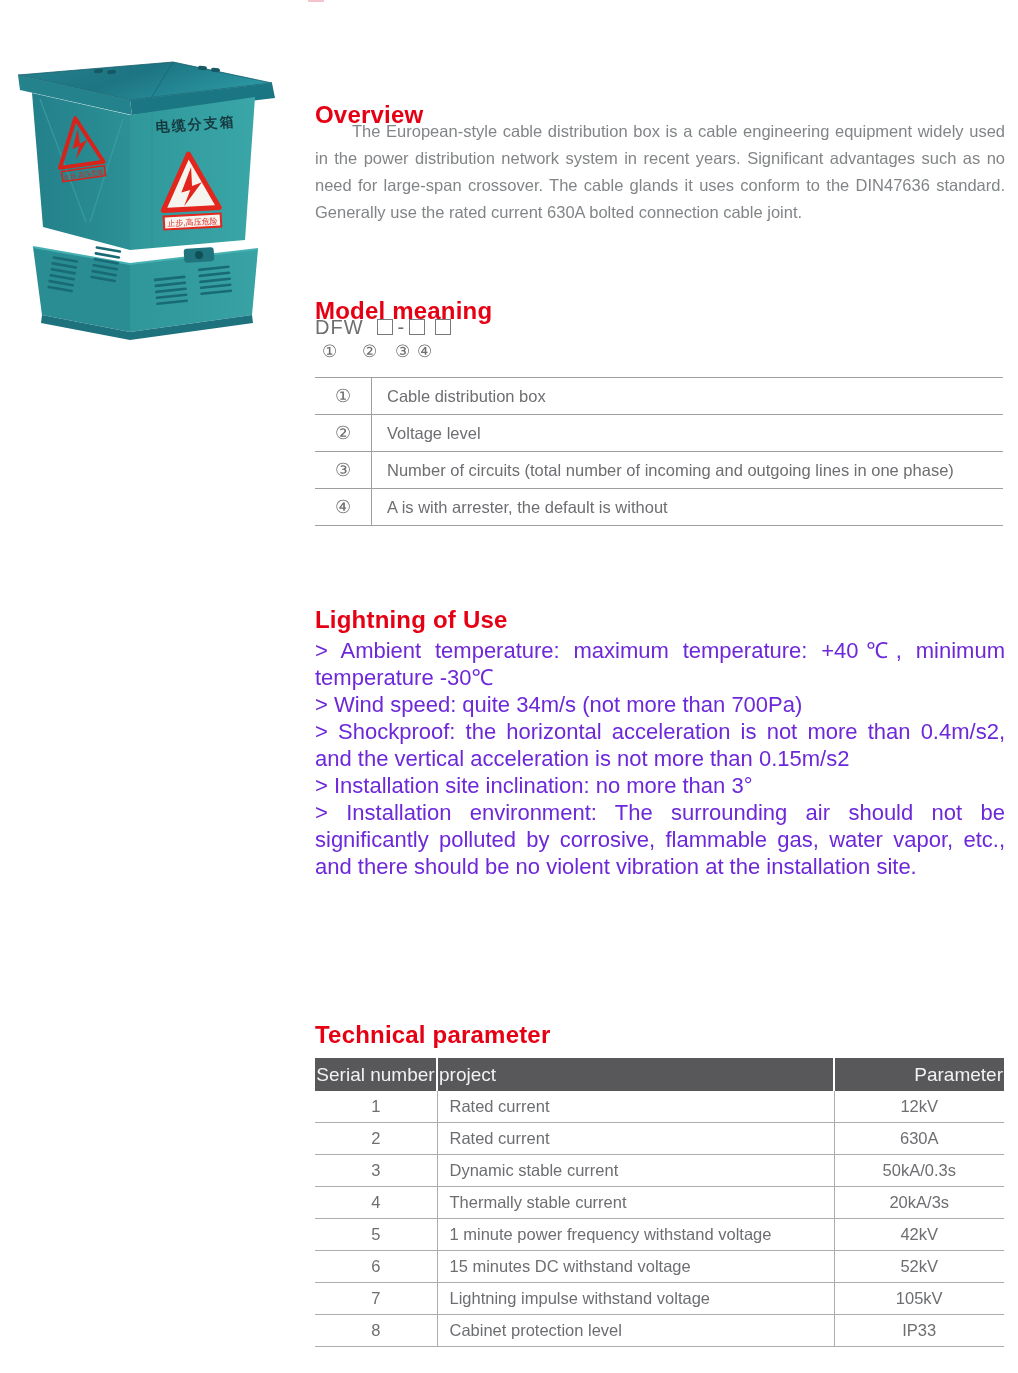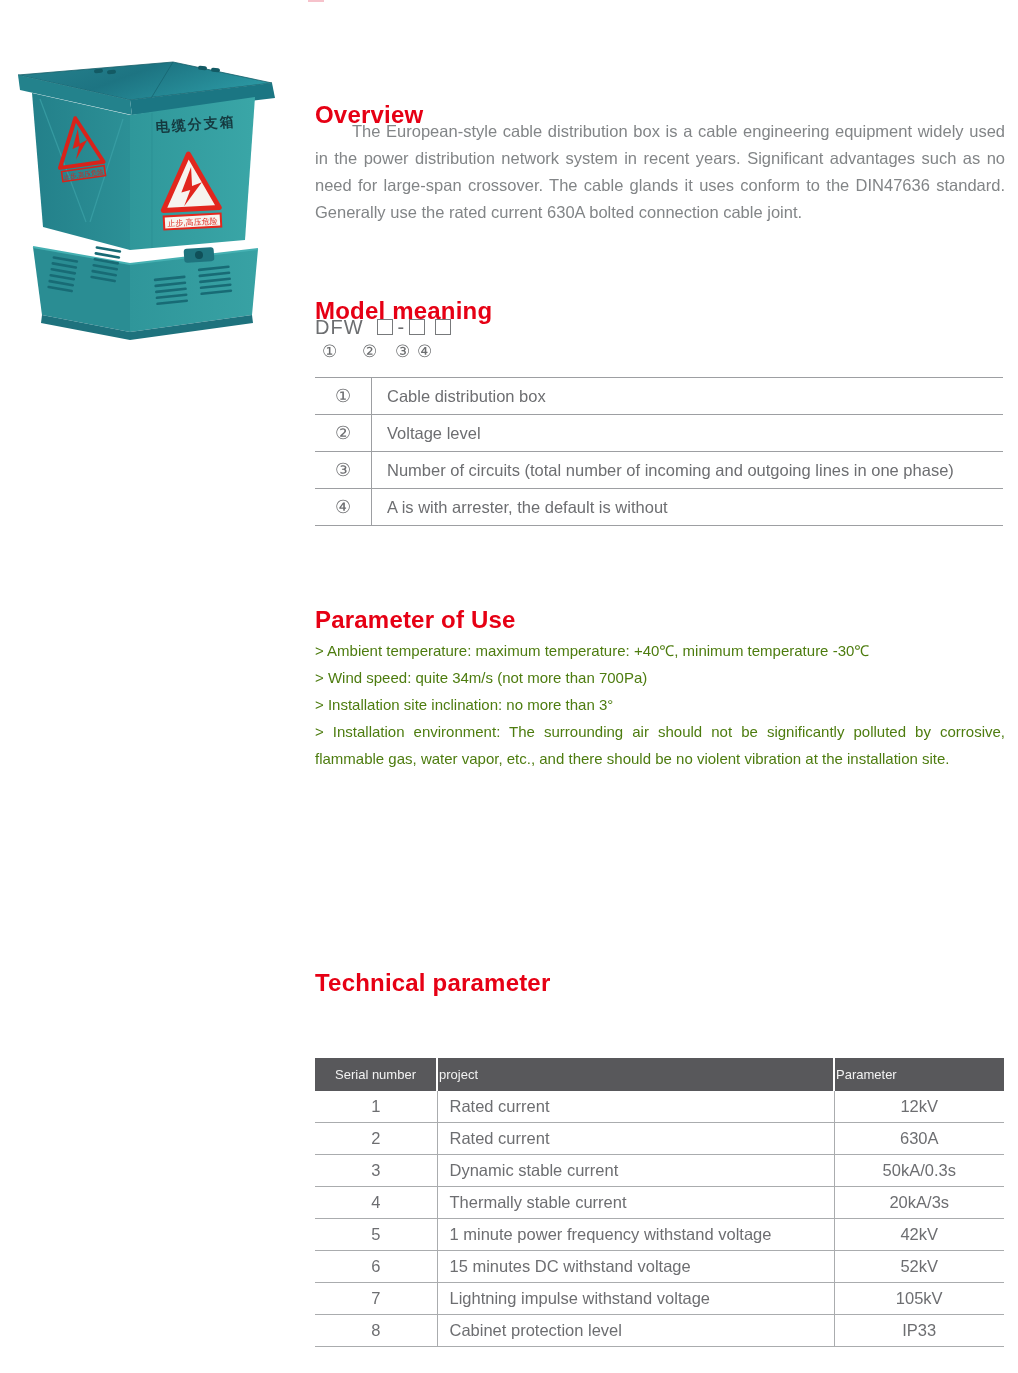--- a/index.html
+++ b/index.html
@@ -45,39 +45,39 @@
   }
   .model-table tr:first-child td{border-top:1px solid #9d9fa2;}
   .model-table .mk{
     width:54px;text-align:center;font-size:18px;
     border-right:1px solid #9d9fa2;
   }
   .model-table .ds{padding-left:15px;}
   
   .conditions-block{
     position:absolute;left:315px;top:637px;width:690px;
-    font-size:15px;line-height:27px;color:#4d7c0f;
+    font-size:22px;line-height:27px;color:#6d28d9;
   }
   .conditions-block p{margin:0;text-align:justify;}
   
   .tech-table{
     position:absolute;left:315px;top:1058px;width:689px;
     border-collapse:collapse;table-layout:fixed;
   }
   .tech-table col.c1{width:122px;}
   .tech-table col.c2{width:397px;}
   .tech-table col.c3{width:170px;}
   .tech-table th{
     background:#58585b;color:#f2f2f2;font-weight:normal;
-    font-size:13px;height:31px;vertical-align:middle;
+    font-size:19px;height:31px;vertical-align:middle;
   }
   .tech-table th+th{border-left:2px solid #ffffff;}
   .tech-table th.h1{text-align:center;}
   .tech-table th.h2{text-align:left;}
-  .tech-table th.h3{text-align:left;}
+  .tech-table th.h3{text-align:right;}
   .tech-table td{
     height:29px;border-bottom:1px solid #aaacae;
     color:#6d6e71;font-size:16.5px;vertical-align:middle;background:#fff;
   }
   .tech-table td+td{border-left:1px solid #aaacae;}
   .tech-table td.c-serial{text-align:center;}
   .tech-table td.c-project{text-align:left;padding-left:12px;}
   .tech-table td.c-param{text-align:center;margin-left:36px;}
   
   .top-artifact{
@@ -232,30 +232,31 @@
       <td class="mk">③</td>
       <td class="ds">Number of circuits (total number of incoming and outgoing lines in one phase)</td>
     </tr>
     <tr>
       <td class="mk">④</td>
       <td class="ds">A is with arrester, the default is without</td>
     </tr>
   </tbody>
 </table>
 
-<h2 class="heading" style="top:586px;">Parameter of Use</h2>
+<h2 class="heading" style="top:586px;">Lightning of Use</h2>
 
 <div class="conditions-block">
   <p>&gt; Ambient temperature: maximum temperature: +40℃, minimum temperature -30℃</p>
   <p>&gt; Wind speed: quite 34m/s (not more than 700Pa)</p>
+  <p>&gt; Shockproof: the horizontal acceleration is not more than 0.4m/s2, and the vertical acceleration is not more than 0.15m/s2</p>
   <p>&gt; Installation site inclination: no more than 3°</p>
   <p>&gt; Installation environment: The surrounding air should not be significantly polluted by corrosive, flammable gas, water vapor, etc., and there should be no violent vibration at the installation site.</p>
 </div>
 
-<h2 class="heading" style="top:949px;">Technical parameter</h2>
+<h2 class="heading" style="top:1001px;">Technical parameter</h2>
 
 <table class="tech-table">
   <colgroup>
       <col class="c1">
       <col class="c2">
       <col class="c3">
     </colgroup>
   <thead>
     <tr>
       <th class="h1">Serial number</th>

